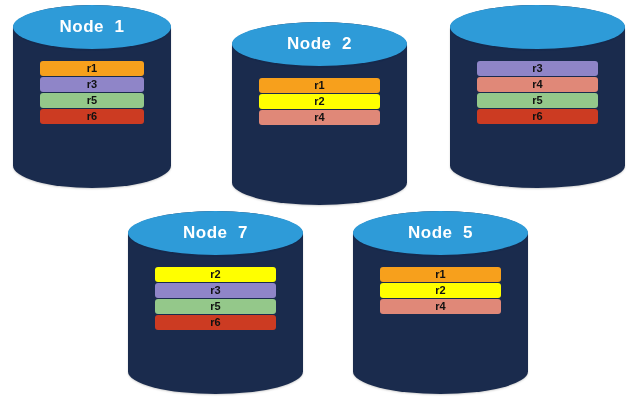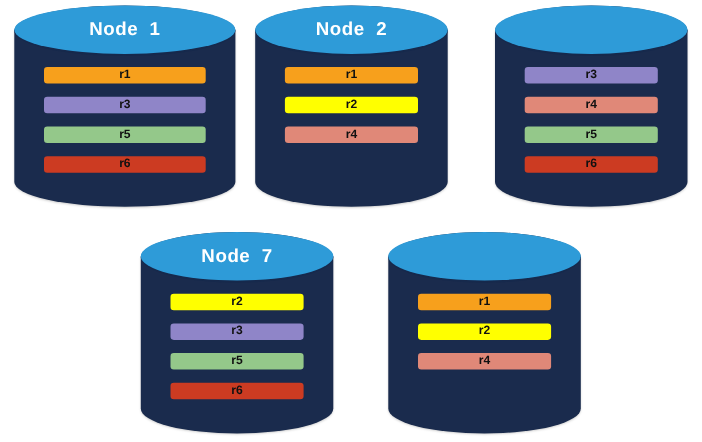--- a/index.html
+++ b/index.html
@@ -87,50 +87,50 @@
     position: absolute;
     left: 27px;
     right: 27px;
     top: 56px;
     z-index: 4;
   }
 
   .replica-bar {
     height: 15px;
     border-radius: 3px;
-    margin-bottom: 12px;
+    margin-bottom: 1px;
     display: flex;
     align-items: center;
     justify-content: center;
     color: #111111;
     font-size: 11px;
     font-weight: bold;
     line-height: 1;
   }
   .replica-bar:last-child { margin-bottom: 0; }
 </style>
 </head>
 <body>
 
 <div id="diagram">
-    <div class="node" style="left: 13px; top: 5px; width: 201px; height: 183px;">
+    <div class="node" style="left: 13px; top: 5px; width: 158px; height: 183px;">
       <div class="node-shape">
         <div class="cyl-body" style="background: rgb(26, 43, 77);"></div>
         <div class="cyl-rim" style="background: rgb(22, 41, 76);"></div>
         <div class="cyl-top" style="background: rgb(46, 155, 216);"></div>
       </div>
       <div class="node-title" style="color: rgb(255, 255, 255);">Node  1</div>
       <div class="replica-list">
         <div class="replica-bar" style="background: rgb(247, 160, 28); color: rgb(17, 17, 17);">r1</div>
         <div class="replica-bar" style="background: rgb(143, 133, 200); color: rgb(17, 17, 17);">r3</div>
         <div class="replica-bar" style="background: rgb(148, 200, 138); color: rgb(17, 17, 17);">r5</div>
         <div class="replica-bar" style="background: rgb(204, 59, 34); color: rgb(17, 17, 17);">r6</div>
       </div>
     </div>
-    <div class="node" style="left: 232px; top: 5px; width: 175px; height: 183px;">
+    <div class="node" style="left: 232px; top: 22px; width: 175px; height: 183px;">
       <div class="node-shape">
         <div class="cyl-body" style="background: rgb(26, 43, 77);"></div>
         <div class="cyl-rim" style="background: rgb(22, 41, 76);"></div>
         <div class="cyl-top" style="background: rgb(46, 155, 216);"></div>
       </div>
       <div class="node-title" style="color: rgb(255, 255, 255);">Node  2</div>
       <div class="replica-list">
         <div class="replica-bar" style="background: rgb(247, 160, 28); color: rgb(17, 17, 17);">r1</div>
         <div class="replica-bar" style="background: rgb(255, 255, 0); color: rgb(17, 17, 17);">r2</div>
         <div class="replica-bar" style="background: rgb(224, 136, 120); color: rgb(17, 17, 17);">r4</div>
@@ -162,19 +162,20 @@
         <div class="replica-bar" style="background: rgb(148, 200, 138); color: rgb(17, 17, 17);">r5</div>
         <div class="replica-bar" style="background: rgb(204, 59, 34); color: rgb(17, 17, 17);">r6</div>
       </div>
     </div>
     <div class="node" style="left: 353px; top: 211px; width: 175px; height: 183px;">
       <div class="node-shape">
         <div class="cyl-body" style="background: rgb(26, 43, 77);"></div>
         <div class="cyl-rim" style="background: rgb(22, 41, 76);"></div>
         <div class="cyl-top" style="background: rgb(46, 155, 216);"></div>
       </div>
+      <div class="node-title" style="color: rgb(255, 255, 255);">Node  5</div>
       <div class="replica-list">
         <div class="replica-bar" style="background: rgb(247, 160, 28); color: rgb(17, 17, 17);">r1</div>
         <div class="replica-bar" style="background: rgb(255, 255, 0); color: rgb(17, 17, 17);">r2</div>
         <div class="replica-bar" style="background: rgb(224, 136, 120); color: rgb(17, 17, 17);">r4</div>
       </div>
     </div>
   </div>
 
 </body></html>

